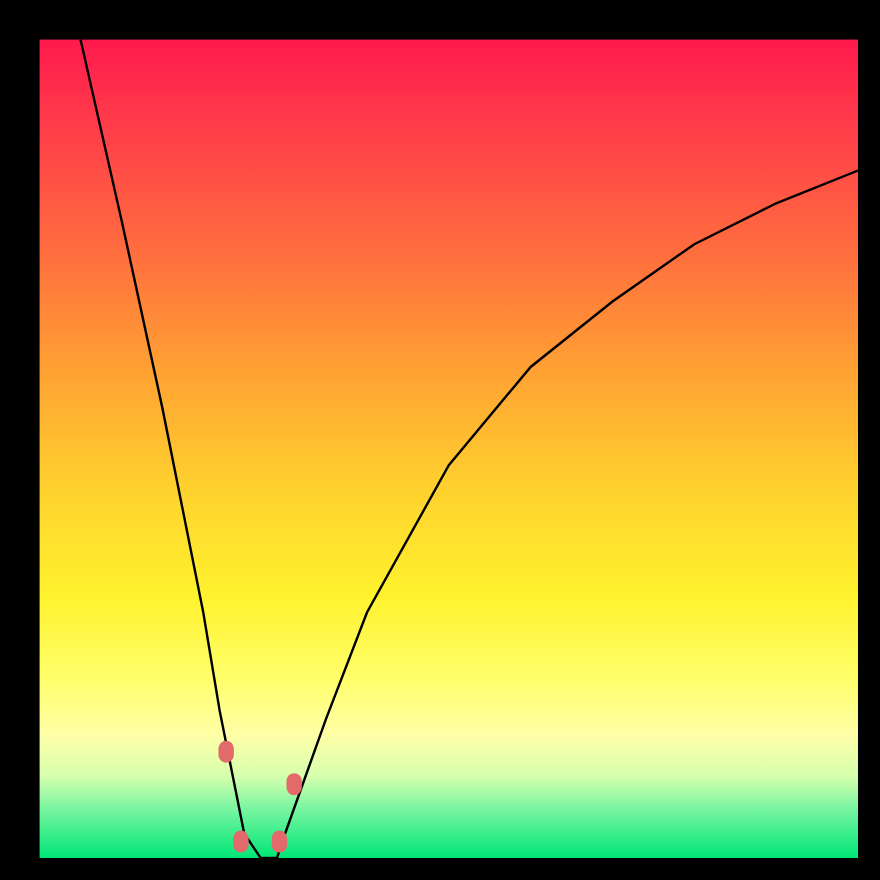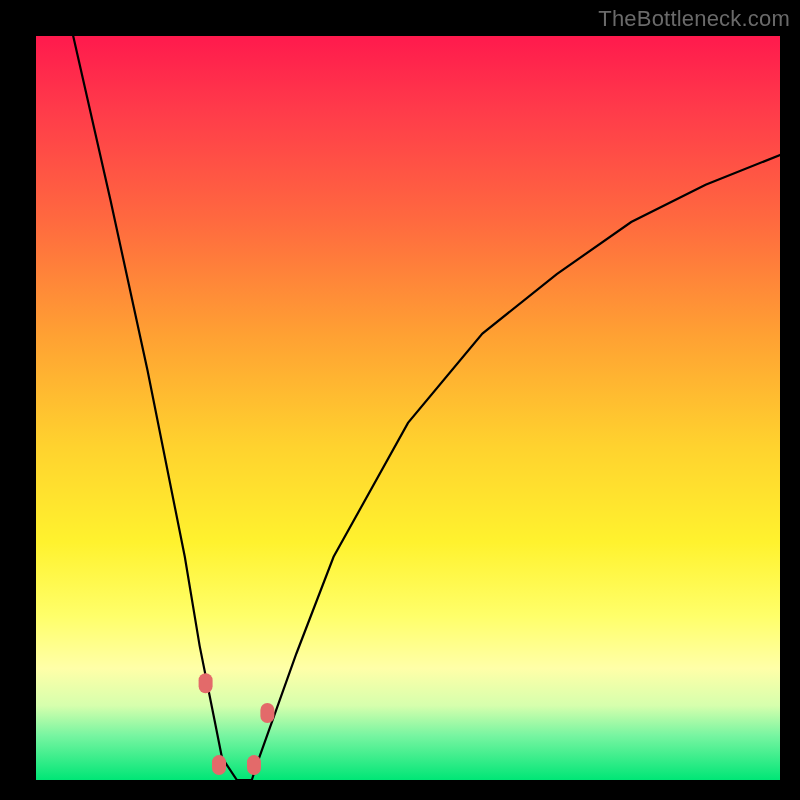--- a/index.html
+++ b/index.html
@@ -53,21 +53,20 @@
     left: 0;
     top: 0;
     width: 744px;
     height: 744px;
   }
 </style>
 </head>
 <body>
 
 <div class="frame">
-  <div class="watermark">TheBottleneck.com</div>
 
   <div class="plot">
     <svg class="curve" viewBox="0 0 744 744" preserveAspectRatio="none">
       <path fill="none" stroke="#000" stroke-width="2.2" stroke-linecap="round" d="M37.2 0.0 L74.4 163.7 L111.6 334.8 L148.8 520.8 L163.7 610.1 L178.6 684.5 L186.0 721.7 L200.9 744.0 L215.8 744.0 L223.2 721.7 L260.4 617.5 L297.6 520.8 L372.0 386.9 L446.4 297.6 L520.8 238.1 L595.2 186.0 L669.6 148.8 L744.0 119.0"></path>
       <g>
           <rect x="162.6" y="637.3" width="14" height="20" rx="7" ry="7" fill="#e36a6a"></rect>
           <rect x="176.0" y="719.1" width="14" height="20" rx="7" ry="7" fill="#e36a6a"></rect>
           <rect x="211.0" y="719.1" width="14" height="20" rx="7" ry="7" fill="#e36a6a"></rect>
           <rect x="224.4" y="667.0" width="14" height="20" rx="7" ry="7" fill="#e36a6a"></rect>
         </g>

